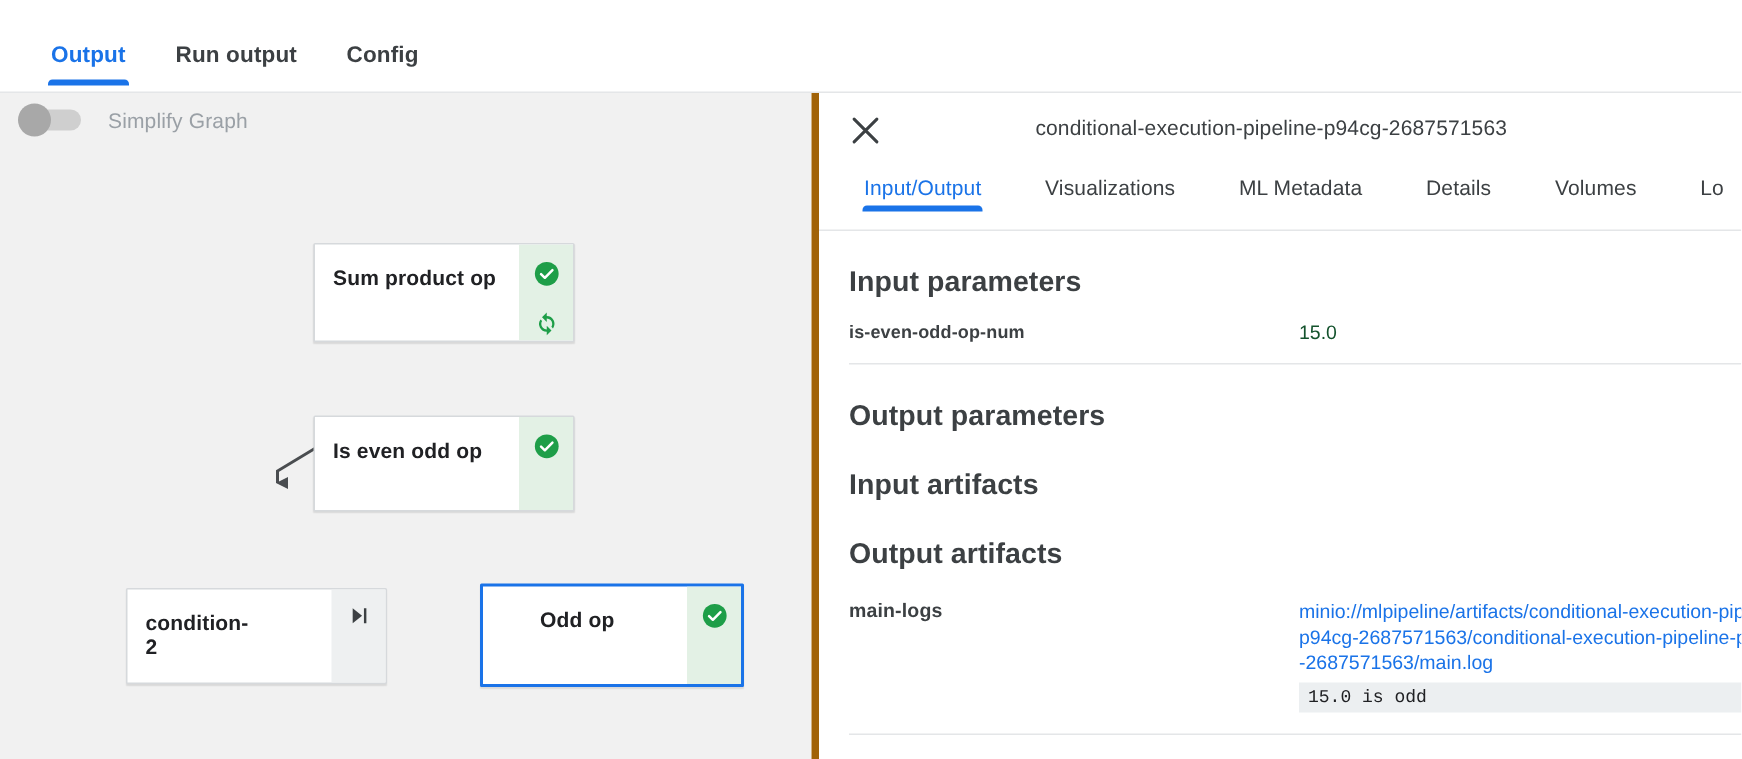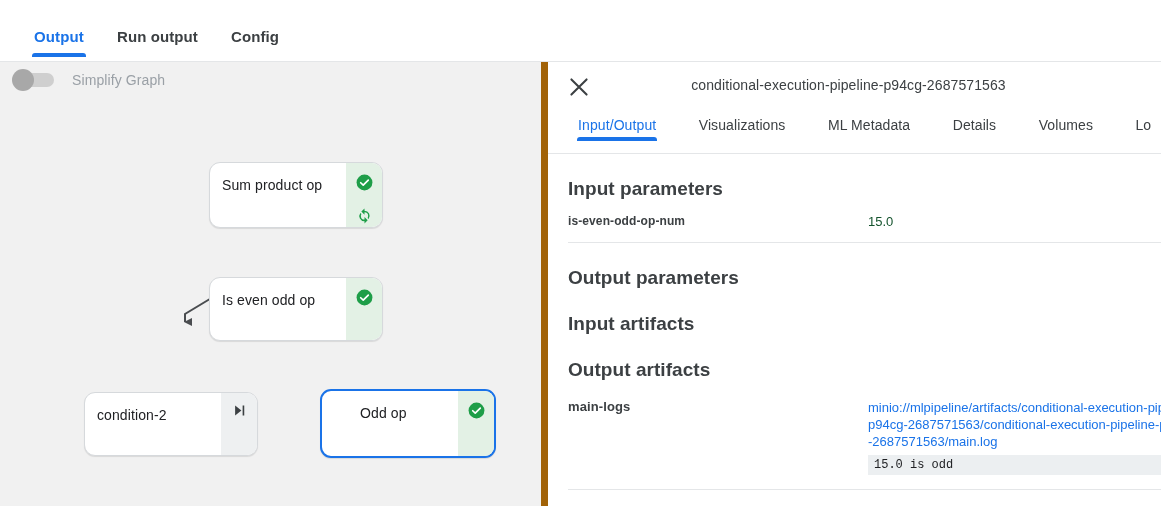--- a/index.html
+++ b/index.html
@@ -58,23 +58,23 @@
   }
   .simplify .lbl {
     margin-left: 18px; font-size: 14px; color: #9aa0a6; letter-spacing: .1px;
   }
 
   
   #edges { position: absolute; left: 0; top: 0; width: 541px; height: 444px; }
 
   .node {
     position: absolute; display: flex;
-    background: #fff; border: 1px solid #d6d9dc; border-radius: 11px;
+    background: #fff; border: 1px solid #d6d9dc; border-radius: 1px;
     box-shadow: 0 1px 1px rgba(0,0,0,.10);
-    cursor: pointer; overflow: hidden;
+    cursor: pointer; overflow: hidden; font-weight: bold;
   }
   .node .label {
     flex: 1 1 auto; padding: 14px 0 0 12px;
     font-size: 14px; color: #202124; letter-spacing: .1px; line-height: 16px;
   }
   .node .strip {
     flex: 0 0 36px; background: #e3f1e5;
     display: flex; flex-direction: column; align-items: center;
     padding-top: 10px; gap: 14px;
   }
@@ -85,21 +85,21 @@
   #node-even { left: 209px; top: 215px; width: 174px; height: 64px; }
   #node-cond { left:  84px; top: 330px; width: 174px; height: 64px; gap: 48px; }
   #node-odd  { left: 320px; top: 327px; width: 176px; height: 69px; }
 
   .ic { display: block; }
 
   
   .sidepanel {
     position: absolute; left: 541px; top: 62px;
     width: 620px; height: 444px;
-    background: #fff; border-left: 7px solid #a16207;
+    background: #fff; border-left: 5px solid #a16207;
     overflow: hidden;
   }
   .sp-head { position: relative; height: 54px; }
   .sp-close {
     position: absolute; left: 18px; top: 12px;
     width: 26px; height: 26px; cursor: pointer;
   }
   .sp-title {
     position: absolute; left: 0; right: 0; top: 15px;
     text-align: center; font-size: 14px; color: #3c4043; letter-spacing: .1px;

